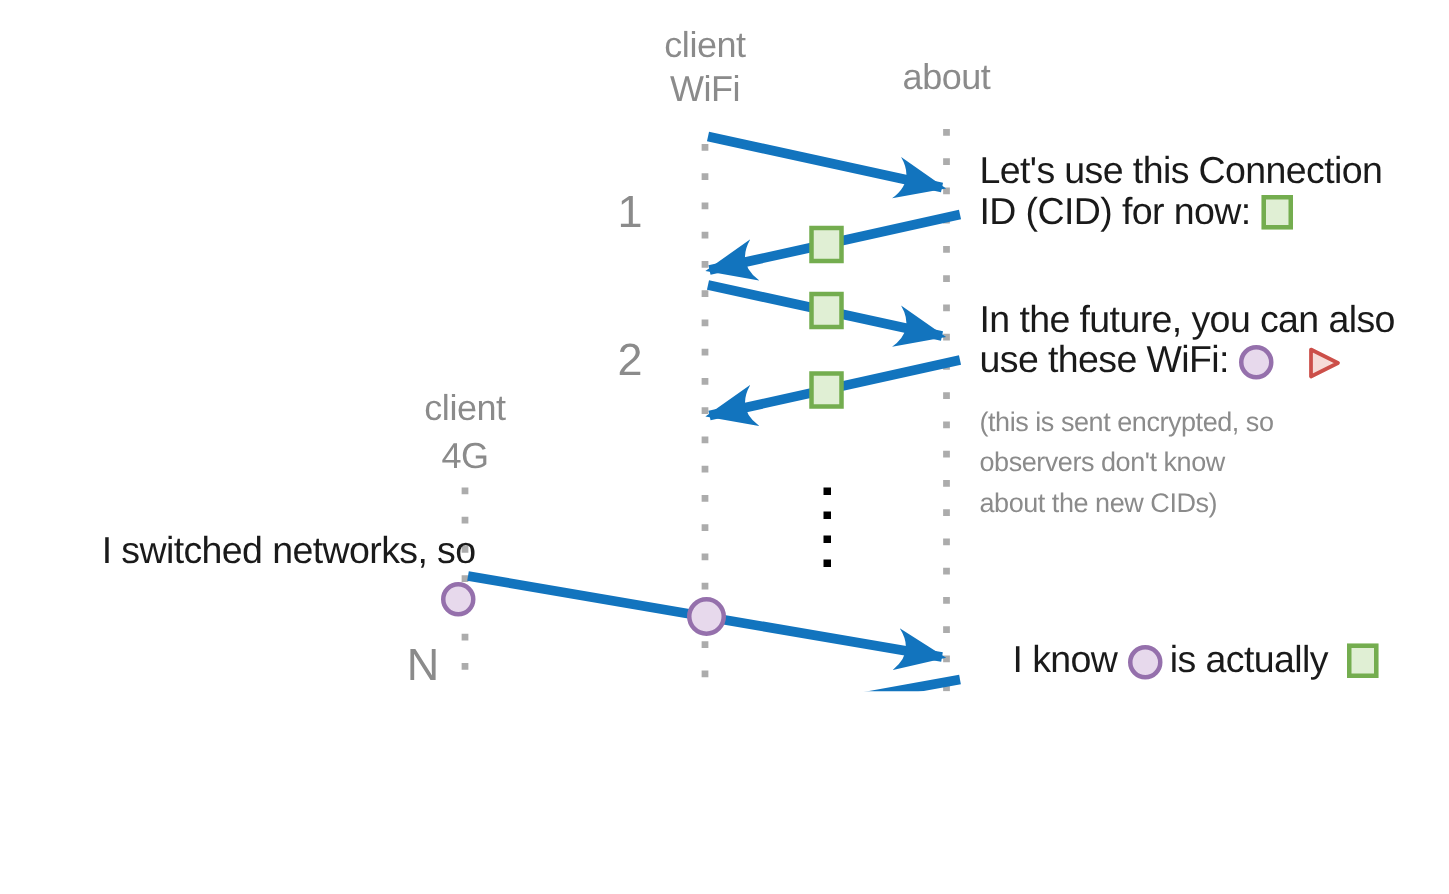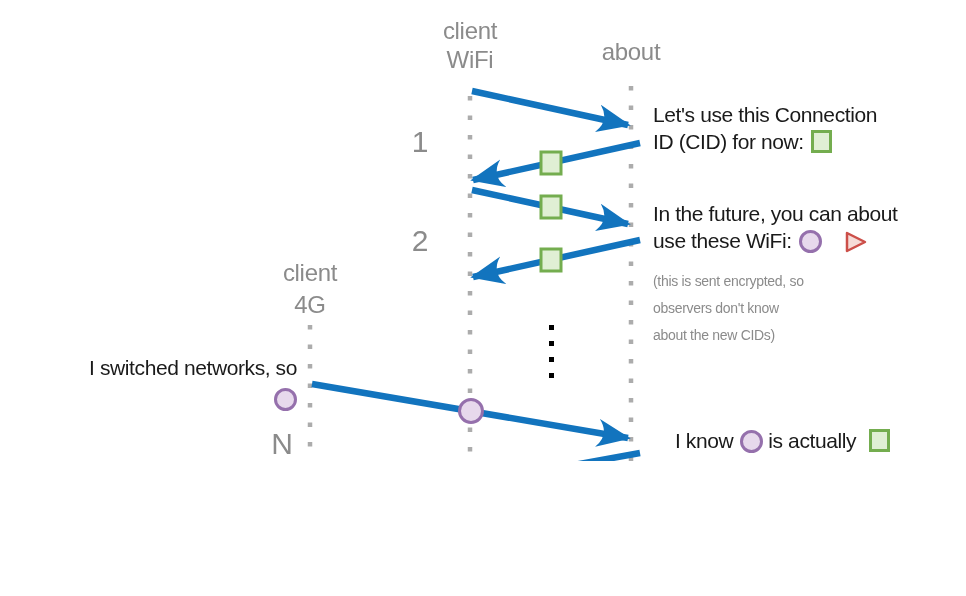--- a/index.html
+++ b/index.html
@@ -5,26 +5,26 @@
   html, body { margin: 0; padding: 0; background: #ffffff; }
   .canvas {
     position: relative;
     width: 966px; height: 461px;
     background: #ffffff;
     font-family: "Liberation Sans", sans-serif;
     overflow: hidden;
   }
   .txt { position: absolute; white-space: nowrap; }
   .main {
-    font-size: 21px; line-height: 27px;
+    font-size: 25px; line-height: 27px;
     letter-spacing: -0.4px;
     color: var(--text, #1a1a1a);
   }
   .note {
-    font-size: 14px; line-height: 27px;
+    font-size: 18px; line-height: 27px;
     letter-spacing: -0.3px;
     color: var(--gray-text, #8b8b8b);
   }
   .lifelabel {
     font-size: 24px; line-height: 29px;
     letter-spacing: -0.3px;
     color: var(--gray-text, #8b8b8b);
     text-align: center;
   }
   .stepnum {
@@ -128,33 +128,33 @@
   <div class="txt stepnum" style="left:402px; top:126px; width:36px;">1</div>
   <div class="txt stepnum" style="left:402px; top:225px; width:36px;">2</div>
   <div class="txt stepnum" style="left:264px; top:428px; width:36px;">N</div>
 
   <div class="txt main" style="left:653px; top:101px;">
     <div><span>Let's use this Connection</span></div>
     <div><span>ID (CID) for now:</span><span class="sq"></span></div>
   </div>
 
   <div class="txt main" style="left:653px; top:200px;">
-    <div><span>In the future, you can about</span></div>
+    <div><span>In the future, you can also</span></div>
     <div><span>use these WiFi:</span><span class="circ"></span><svg class="tri-svg" width="26" height="24">
            <path class="tri-path" d="M4,3 L22,12 L4,21 Z"></path>
          </svg></div>
   </div>
 
   <div class="txt note" style="left:653px; top:268px;">
     <div>(this is sent encrypted, so</div>
     <div>observers don't know</div>
     <div>about the new CIDs)</div>
   </div>
 
-  <div class="txt main right" style="left:0px; top:352px; width:297px; line-height:31px;">
+  <div class="txt main right" style="left:0px; top:352px; width:297px; line-height:31px;padding-left:20px;">
     <div><span>I switched networks, so</span></div>
     <div><span class="circ" style="margin-right:0;"></span></div>
   </div>
 
   <div class="txt main" style="left:675px; top:427px;">
     <span>I know</span><span class="circ"></span><span>is actually</span><span class="sq" style="margin-left:13px;"></span>
   </div>
 
 
 </div>

